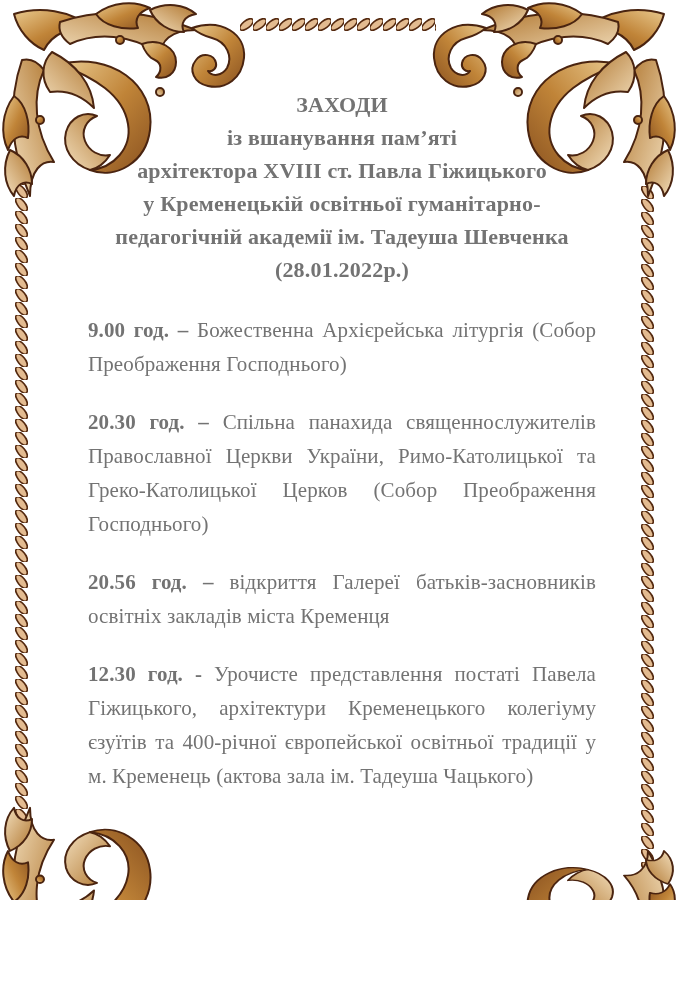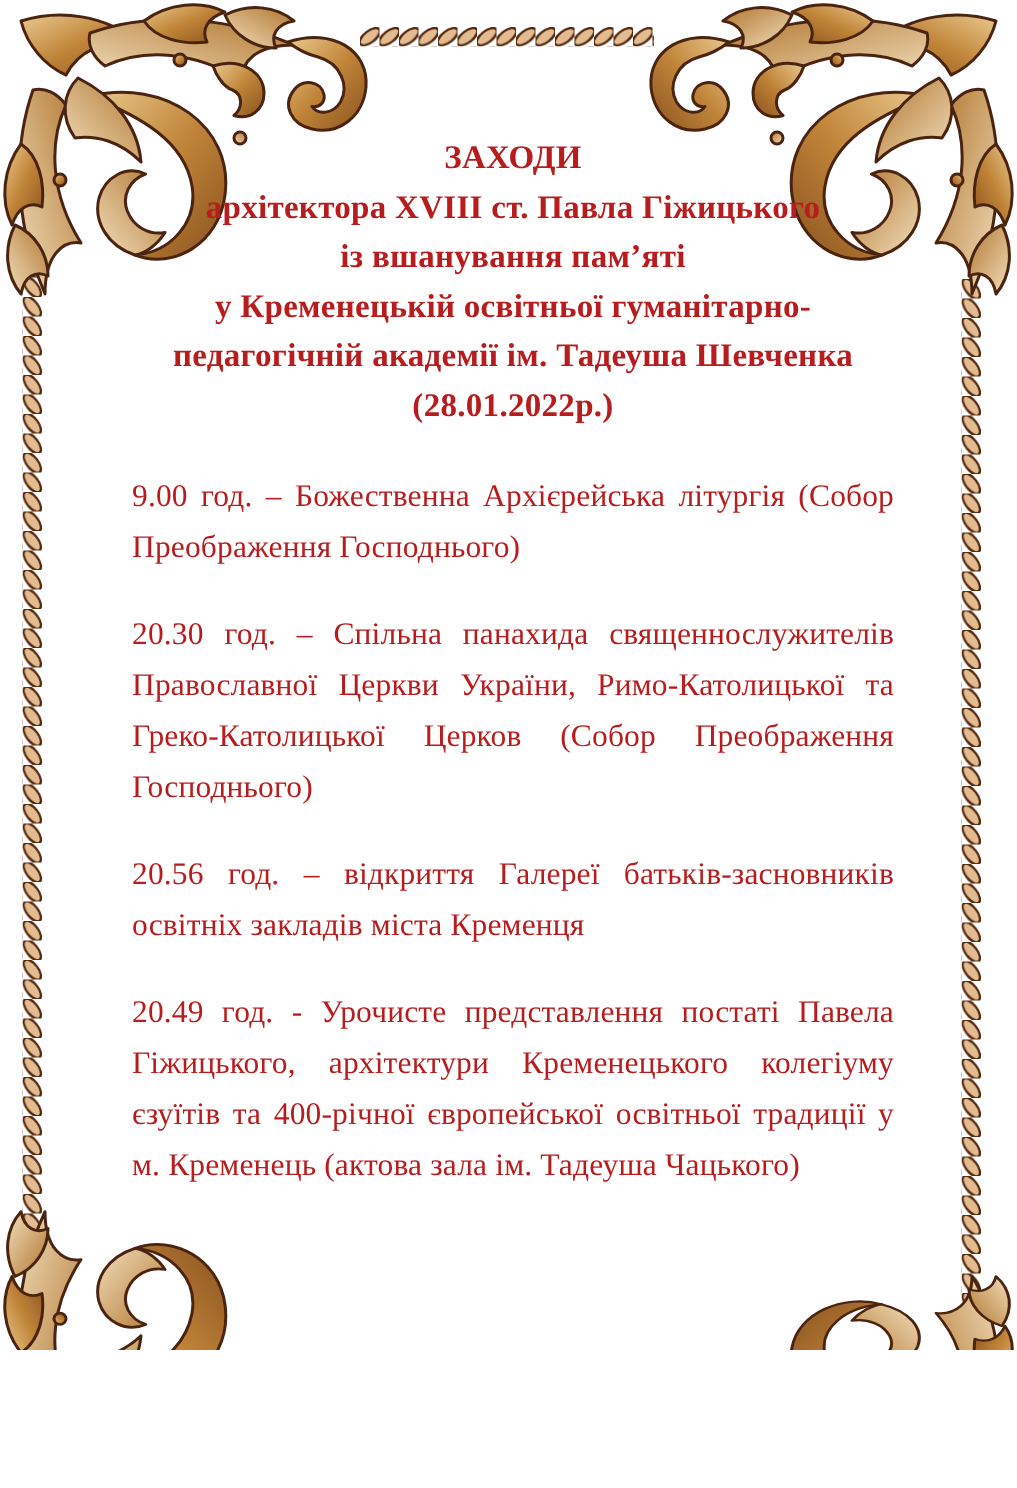--- a/index.html
+++ b/index.html
@@ -2,21 +2,21 @@
 <html><head>
 <meta charset="utf-8">
 <style>
   html,body{margin:0;padding:0;background:#ffffff;}
   .page{
     position:relative;
     width:678px;height:900px;
     background:#ffffff;
     overflow:hidden;
     font-family:"Liberation Serif","DejaVu Serif",serif;
-    color:#b91c1c;
+    color:#737373;
   }
   .border-art{
     position:absolute;left:0;top:0;width:678px;height:992px;
     pointer-events:none;
   }
   .content{
     position:absolute;left:88px;top:88px;width:508px;
   }
   .title{
     text-align:center;
@@ -28,21 +28,21 @@
   }
   .title .tl{white-space:nowrap;}
   .schedule p.item{
     margin:0 0 24px 0;
     font-size:21px;
     line-height:34px;
     text-align:justify;
     letter-spacing:.1px;
   }
   .schedule p.item:last-child{margin-bottom:0;}
-  .time,.dash{font-weight:normal;}
+  .time,.dash{font-weight:bold;}
 </style>
 </head>
 <body>
 
 <div class="page">
 
   <svg class="border-art" width="678" height="992" viewBox="0 0 678 992" aria-hidden="true">
     <defs>
       <pattern id="rope" width="13" height="13" patternUnits="userSpaceOnUse">
         <ellipse cx="6.5" cy="6.5" rx="8" ry="3.8" transform="rotate(-38 6.5 6.5)" fill="#e3bb90" stroke="#54290f" stroke-width="1.6"></ellipse>
@@ -99,22 +99,22 @@
     <use href="#corner"></use>
     <use href="#corner" transform="translate(678,0) scale(-1,1)"></use>
     <use href="#corner" transform="translate(0,992) scale(1,-0.94)"></use>
     <use href="#corner" transform="translate(678,992) scale(-1,-0.72)"></use>
   </svg>
 
   <div class="content">
 
     <div class="title">
       <div class="tl">ЗАХОДИ</div>
+      <div class="tl">із вшанування пам’яті</div>
       <div class="tl">архітектора XVIII ст. Павла Гіжицького</div>
-      <div class="tl">із вшанування пам’яті</div>
       <div class="tl">у Кременецькій освітньої гуманітарно-</div>
       <div class="tl">педагогічній академії ім. Тадеуша Шевченка</div>
       <div class="tl">(28.01.2022р.)</div>
     </div>
 
     <div class="schedule">
       <p class="item">
         <span class="time">9.00 год.</span>
         <span class="dash">–</span>
         <span class="desc">Божественна Архієрейська літургія (Собор Преображення Господнього)</span>
@@ -123,20 +123,20 @@
         <span class="time">20.30 год.</span>
         <span class="dash">–</span>
         <span class="desc">Спільна панахида священнослужителів Православної Церкви України, Римо-Католицької та Греко-Католицької Церков (Собор Преображення Господнього)</span>
       </p>
       <p class="item">
         <span class="time">20.56 год.</span>
         <span class="dash">–</span>
         <span class="desc">відкриття Галереї батьків-засновників освітніх закладів міста Кременця</span>
       </p>
       <p class="item">
-        <span class="time">20.49 год.</span>
+        <span class="time">12.30 год.</span>
         <span class="dash">-</span>
         <span class="desc">Урочисте представлення постаті Павела Гіжицького, архітектури Кременецького колегіуму єзуїтів та 400-річної європейської освітньої традиції у м. Кременець (актова зала ім. Тадеуша Чацького)</span>
       </p>
     </div>
 
   </div>
 </div>
 
 </body></html>

